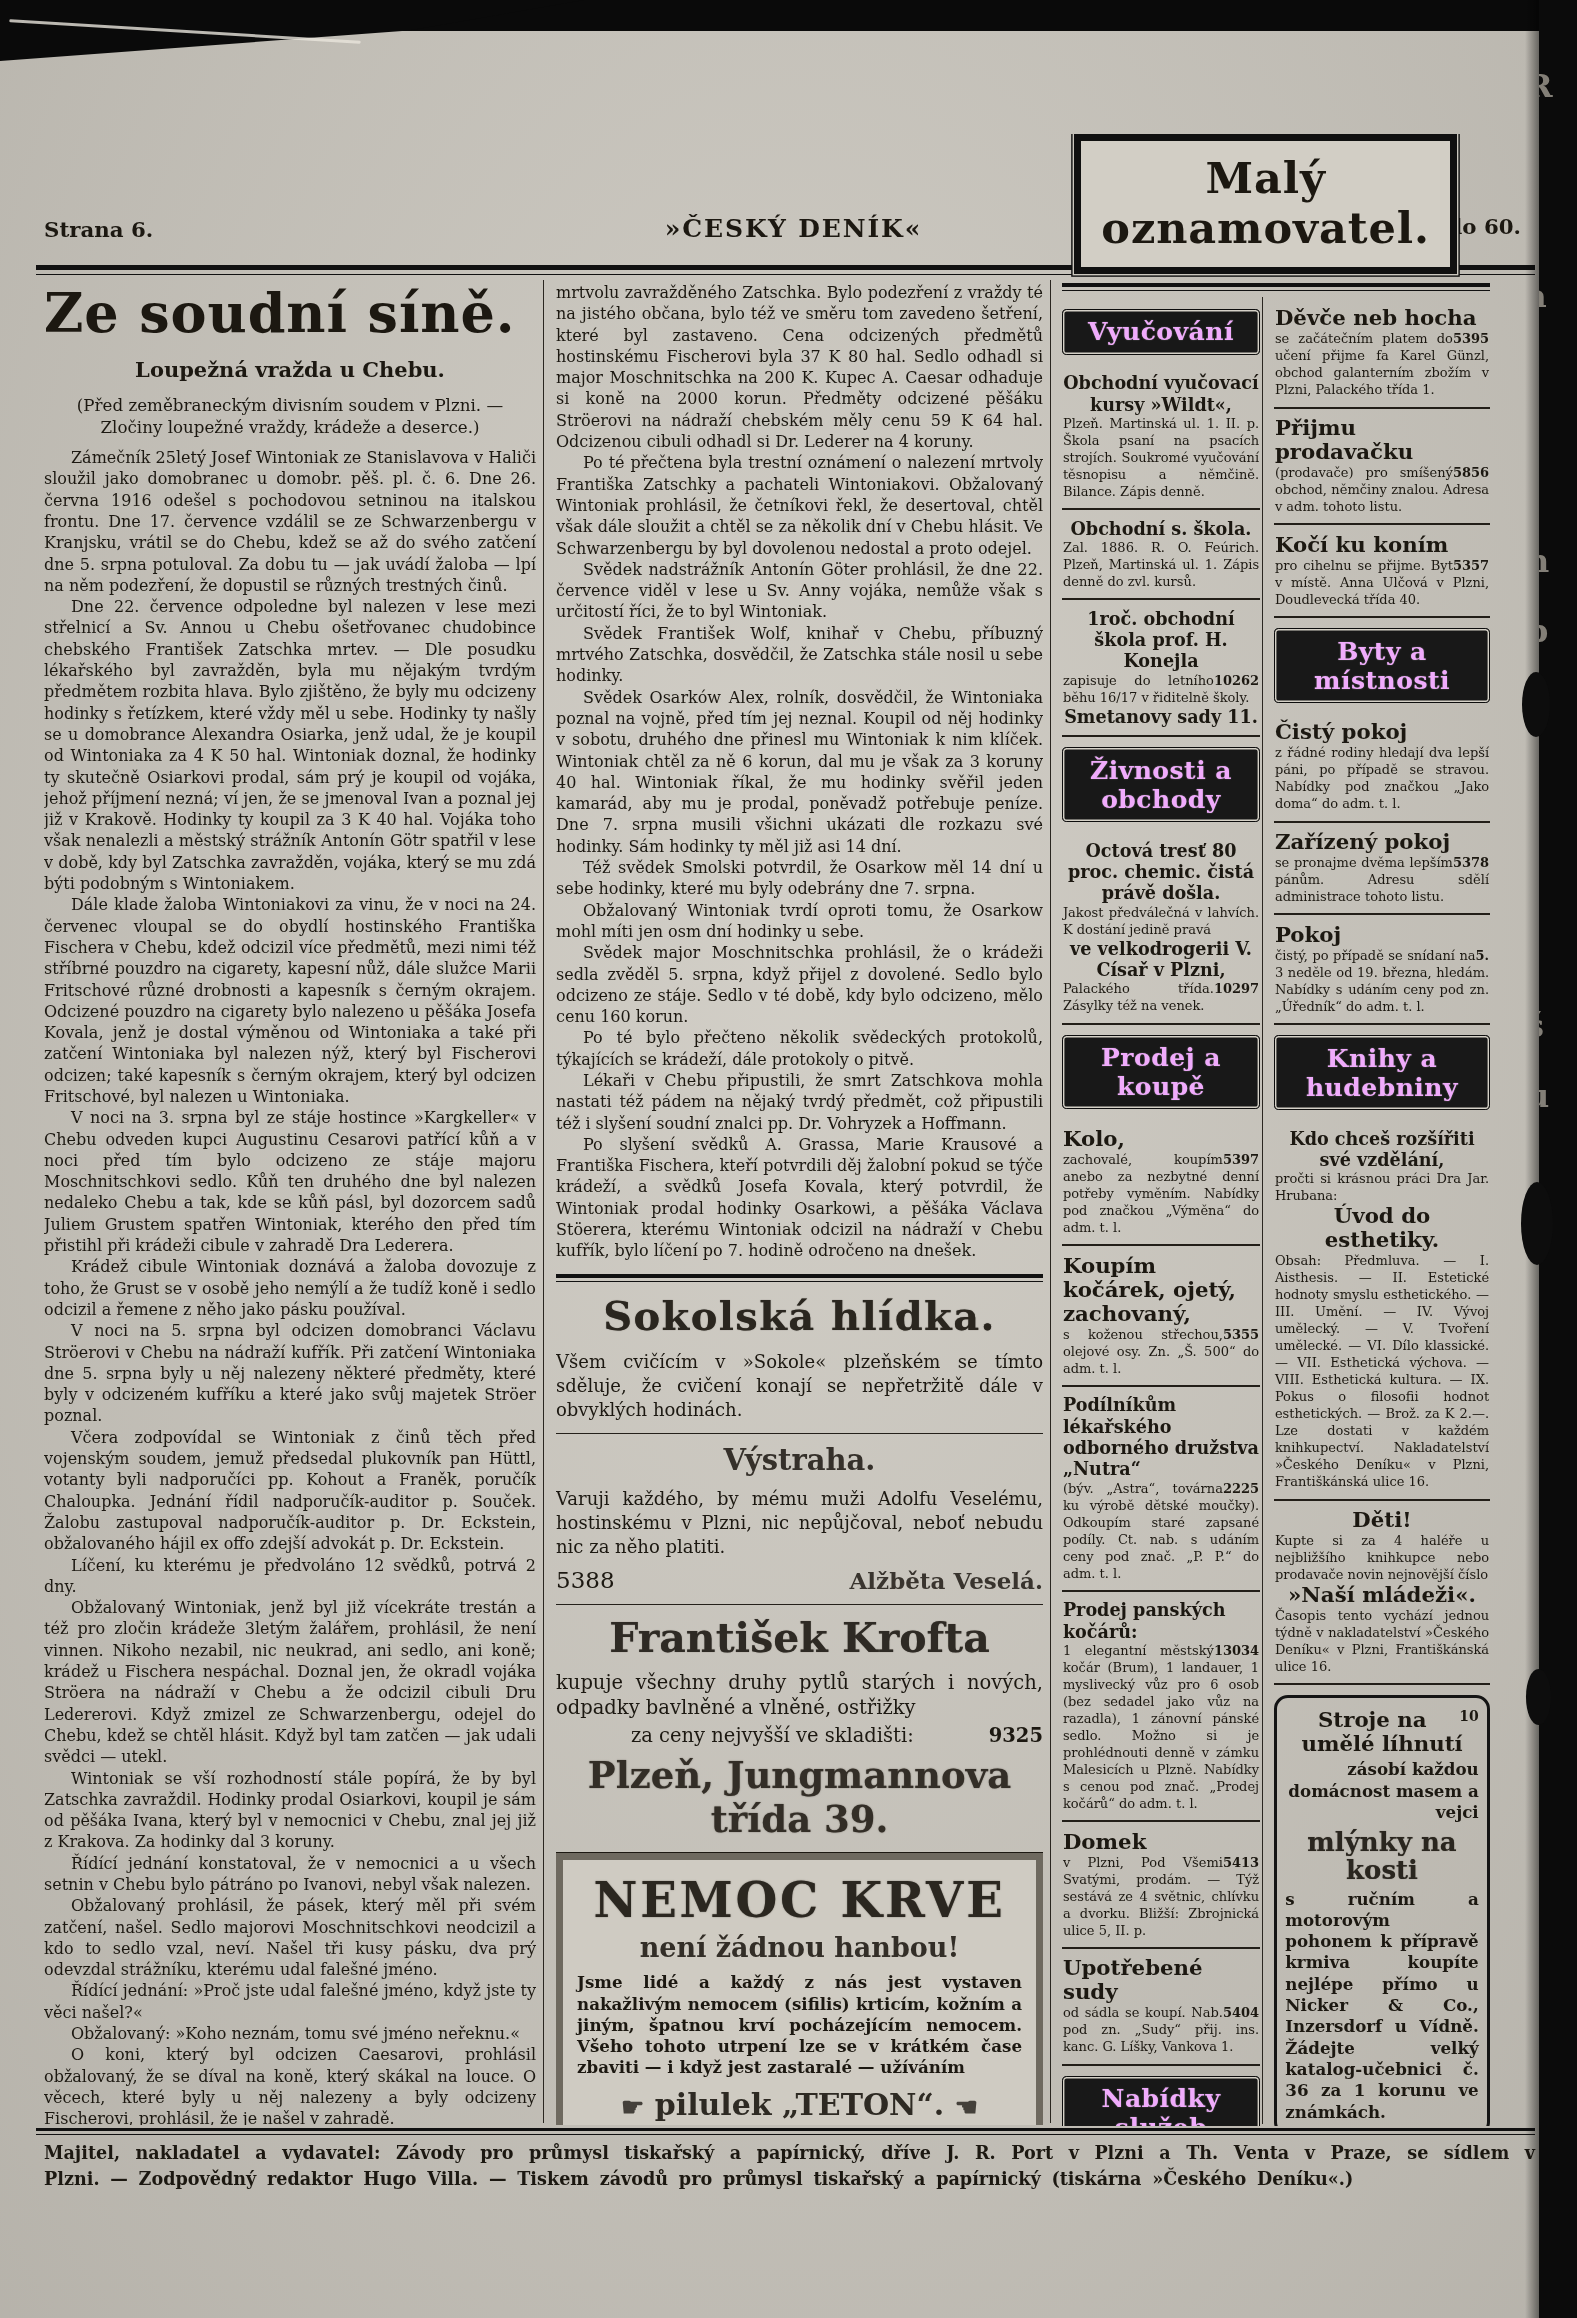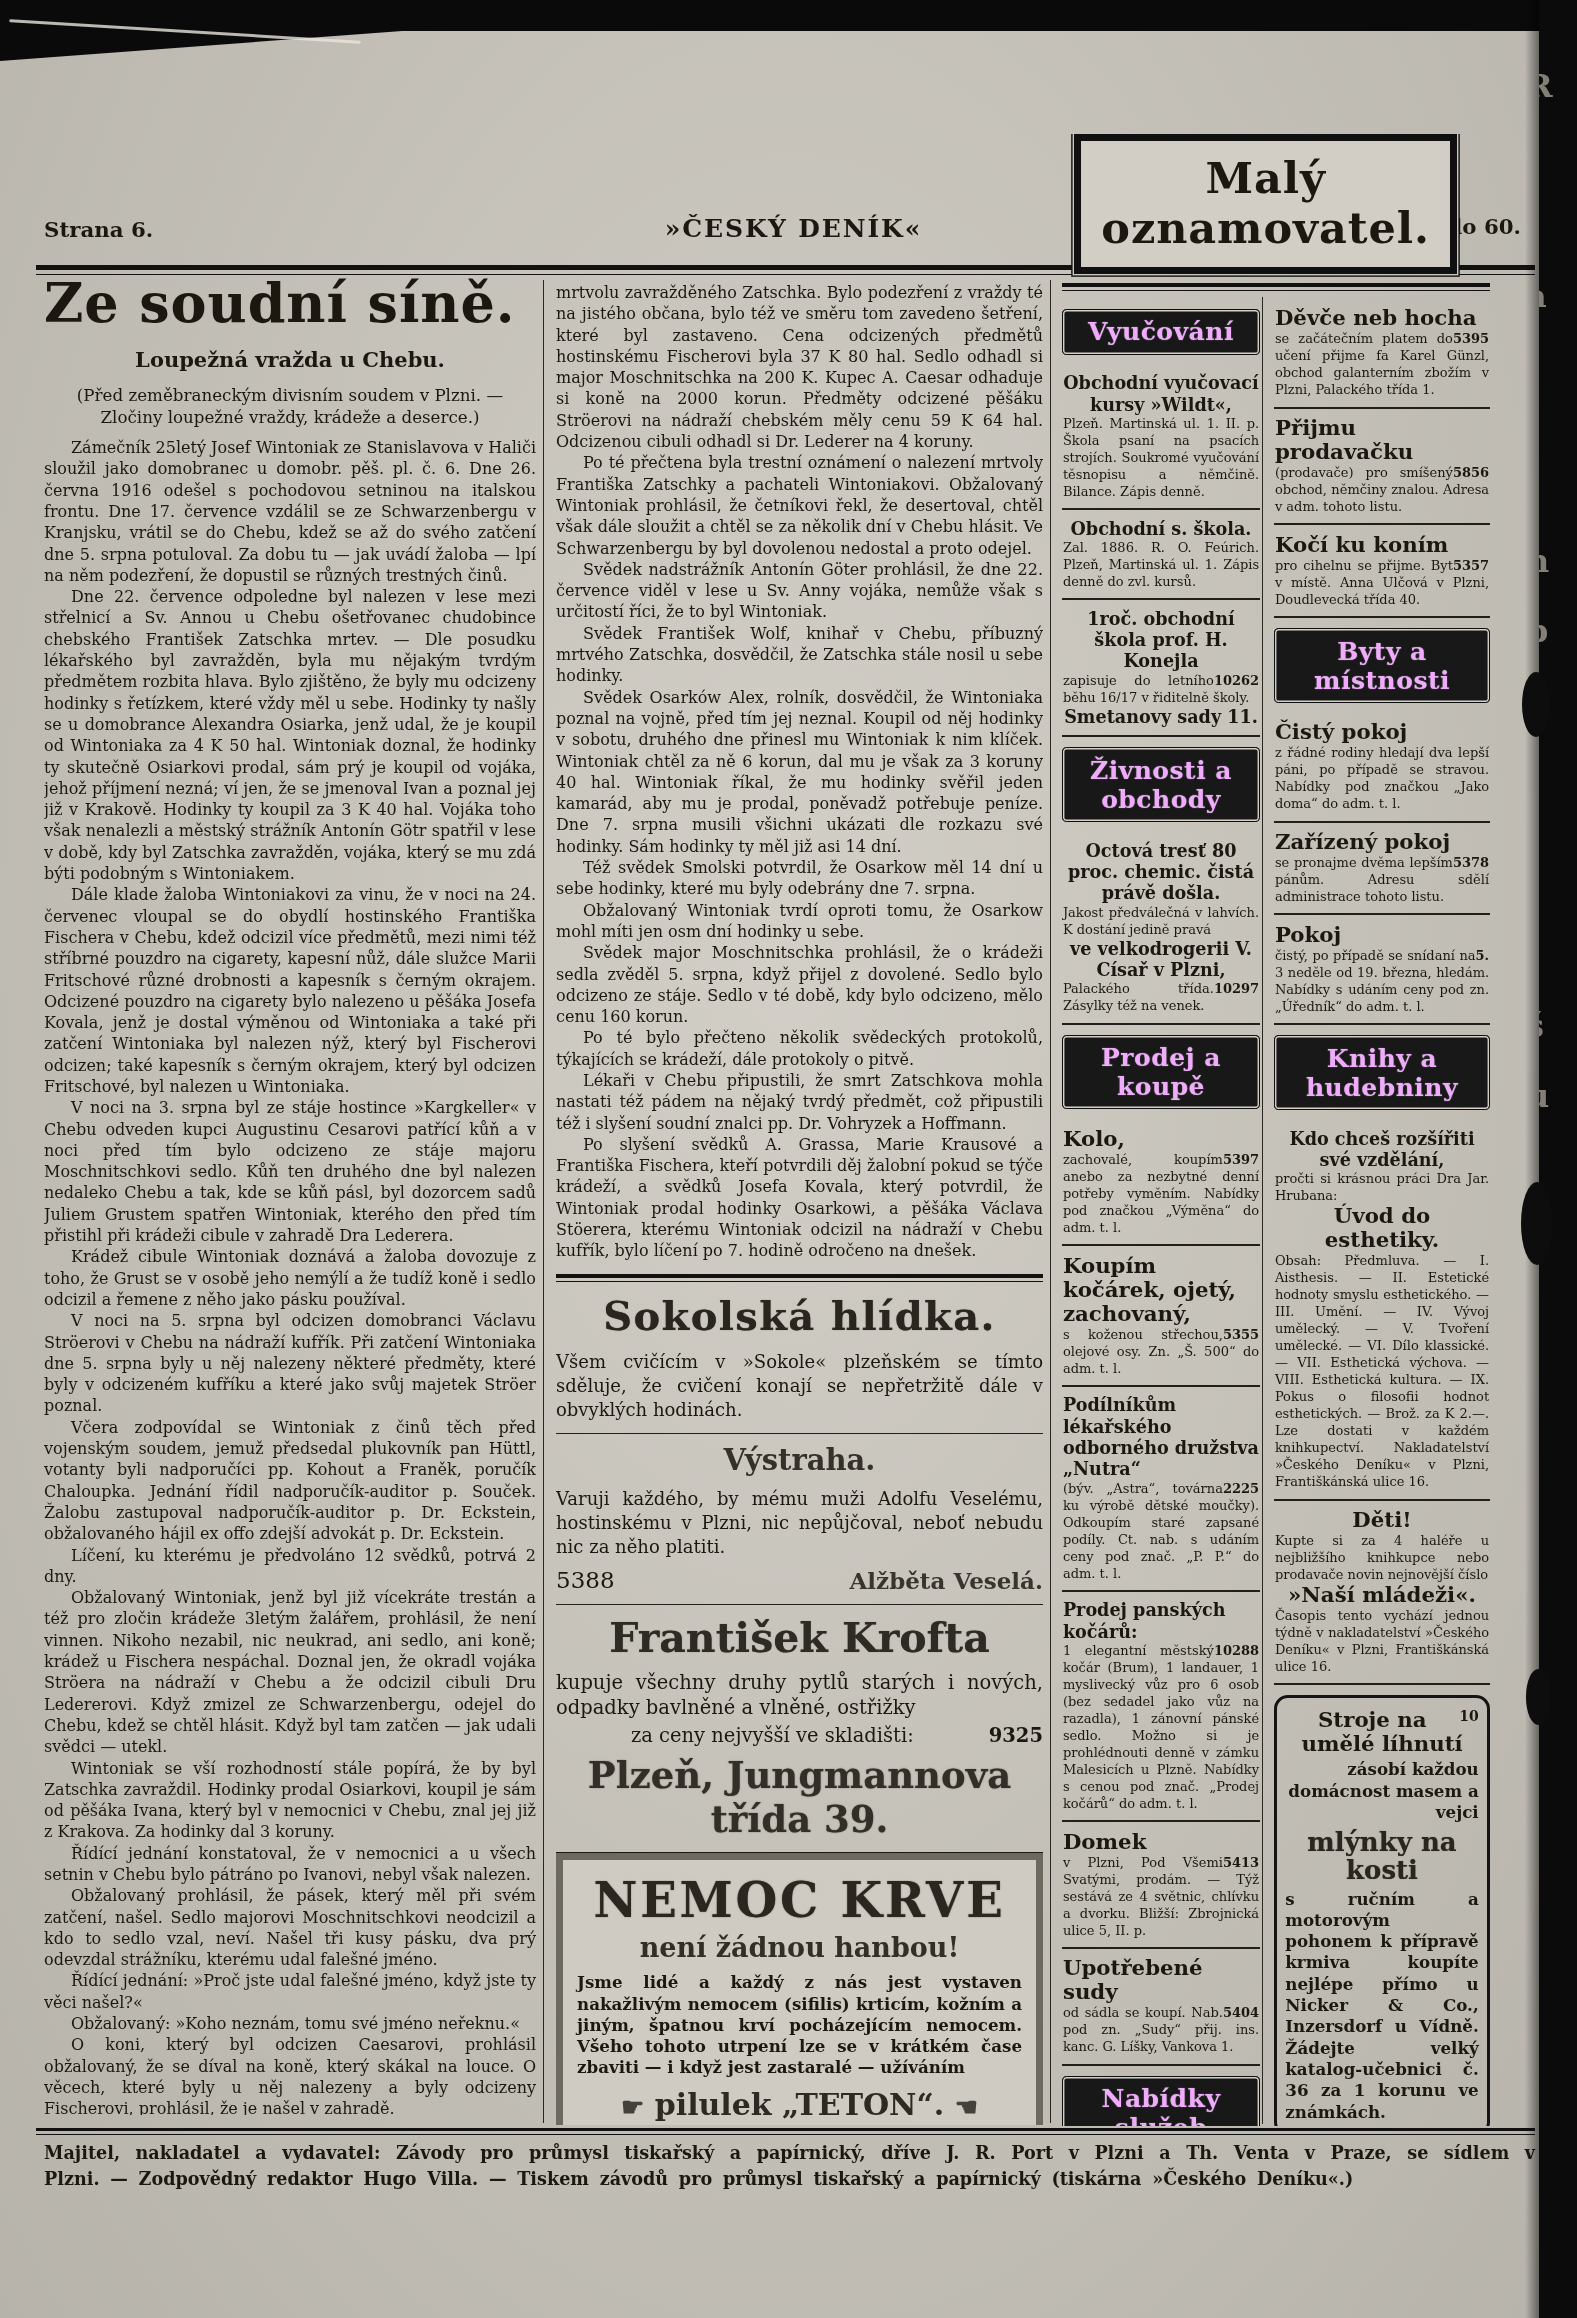--- a/index.html
+++ b/index.html
@@ -25,21 +25,21 @@
   #masthead{left:594px;top:214px;width:399px;text-align:center;font-size:25px;letter-spacing:1.9px;}
   #date-issue{left:1104px;top:214px;width:417px;text-align:right;}
   #rule-head-a{left:36px;top:265px;width:1499px;height:4.6px;background:#111;}
   #rule-head-b{left:36px;top:274px;width:1499px;height:1.4px;background:#111;}
   
   .vrule{width:1.4px;background:#2a2620;}
   #v1{left:543px;top:280px;height:1843px;}
   #v2{left:1050px;top:280px;height:1843px;}
   #v3{left:1262px;top:297px;height:1827px;}
   
-  #col1{left:44px;top:272px;width:492px;height:1843px;overflow:hidden;}
+  #col1{left:44px;top:282px;width:492px;height:1843px;overflow:hidden;}
   #col2{left:556px;top:282px;width:487px;height:1843px;overflow:hidden;}
   #classifieds{left:1062px;top:134px;width:428px;height:1992px;overflow:hidden;}
   .para{font-size:16px;line-height:21.3px;text-align:justify;text-indent:27px;margin:0;}
   #article-title{font-size:54px;line-height:56px;font-weight:bold;letter-spacing:0.9px;margin:2.8px 0 16px;}
   #article-subtitle{font-size:21px;font-weight:bold;text-align:center;margin:0 0 12px;}
   #article-lead{font-size:16.7px;line-height:22px;text-align:center;margin:0 0 9.3px;}
   
   .sep-heavy{border-top:4.6px solid #111;border-bottom:1.4px solid #111;height:3.7px;margin:12px 0 9.3px;}
   .sep-thin{border-top:1.4px solid #24201a;margin:11px 0 9.3px;}
   .sec-title{font-weight:bold;text-align:center;}
@@ -227,21 +227,21 @@
           <span class="cad-n">5355</span>
           <span class="cad-b">s koženou střechou, olejové osy. Zn. „Š. 500“ do adm. t. l.</span>
         </div>
         <div class="cad">
           <span class="cad-h md">Podílníkům lékařského odborného družstva „Nutra“</span>
           <span class="cad-n">2225</span>
           <span class="cad-b">(býv. „Astra“, továrna ku výrobě dětské moučky). Odkoupím staré zapsané podíly. Ct. nab. s udáním ceny pod znač. „P. P.“ do adm. t. l.</span>
         </div>
         <div class="cad">
           <span class="cad-h md">Prodej panských kočárů:</span>
-          <span class="cad-n">10288</span>
+          <span class="cad-n">13034</span>
           <span class="cad-b">1 elegantní městský kočár (Brum), 1 landauer, 1 myslivecký vůz pro 6 osob (bez sedadel jako vůz na razadla), 1 zánovní pánské sedlo. Možno si je prohlédnouti denně v zámku Malesicích u Plzně. Nabídky s cenou pod znač. „Prodej kočárů“ do adm. t. l.</span>
         </div>
         <div class="cad">
           <span class="cad-h">Domek</span>
           <span class="cad-n">5413</span>
           <span class="cad-b">v Plzni, Pod Všemi Svatými, prodám. — Týž sestává ze 4 světnic, chlívku a dvorku. Bližší: Zbrojnická ulice 5, II. p.</span>
         </div>
         <div class="cad">
           <span class="cad-h">Upotřebené sudy</span>
           <span class="cad-n">5404</span>

